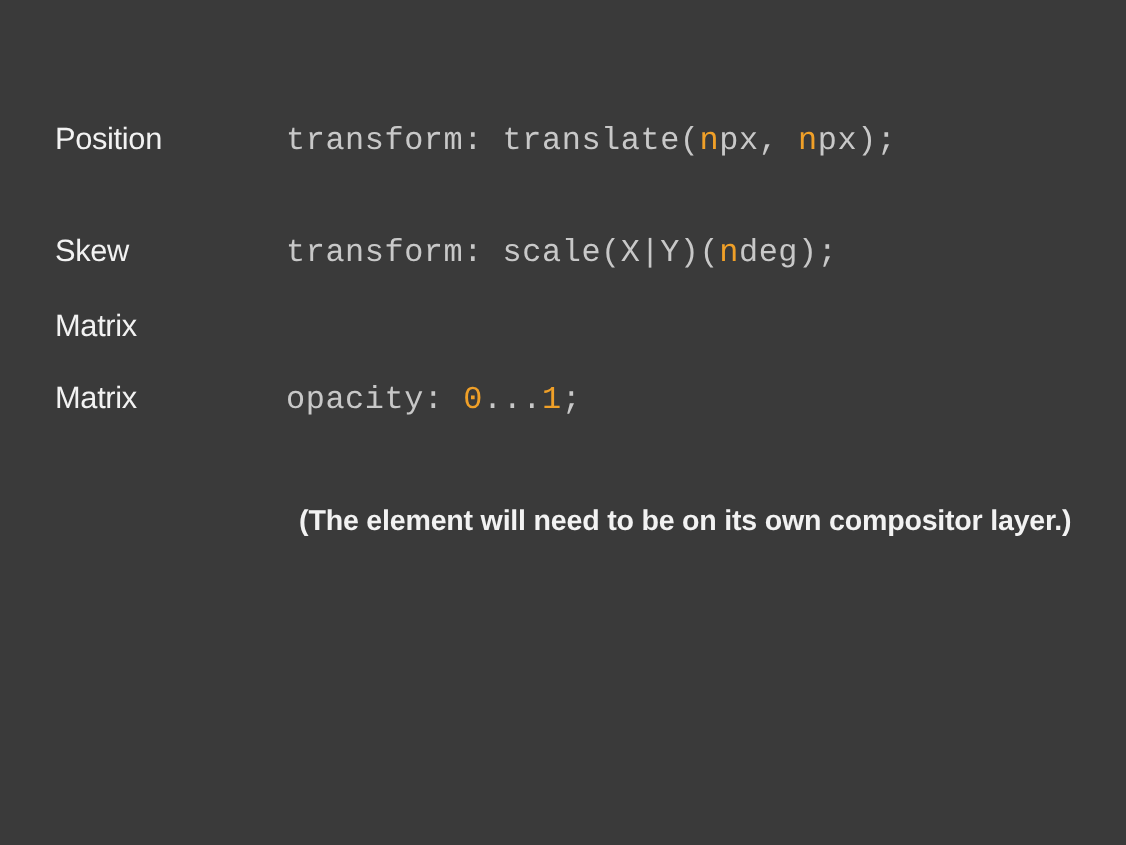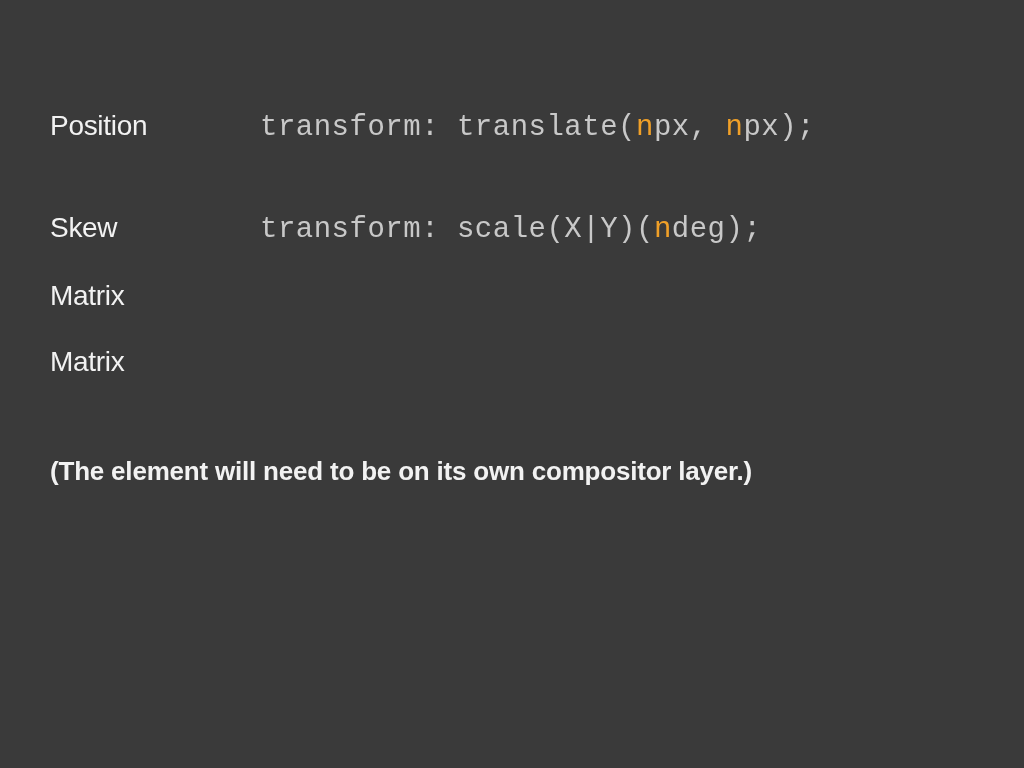--- a/index.html
+++ b/index.html
@@ -40,21 +40,21 @@
       font-size: 29px;
       color: #c8c8c8;
       letter-spacing: 0.5px;
       white-space: pre;
     }
     .hl {
       color: #f0a028;
     }
     .footnote {
       margin-top: 78px;
-      text-align: left;
+      text-align: right;
       font-weight: 700;
       font-size: 26px;
       color: #f2f2f2;
       letter-spacing: -0.2px;
     }
   </style>
 </head>
 <body>
 
 <div class="rows">
@@ -66,16 +66,17 @@
     </div>
     <div class="row">
       <div class="label">Skew</div>
       <div class="code"><span>transform: scale(X|Y)(</span><span class="hl">n</span><span>deg);</span></div>
     </div>
     <div class="row">
       <div class="label">Matrix</div>
     </div>
     <div class="row">
       <div class="label">Matrix</div>
+      <div class="code"><span>opacity: </span><span class="hl">0</span><span>...</span><span class="hl">1</span><span>;</span></div>
     </div>
   </div>
 
 <div class="footnote">(The element will need to be on its own compositor layer.)</div>
 
 </body></html>

